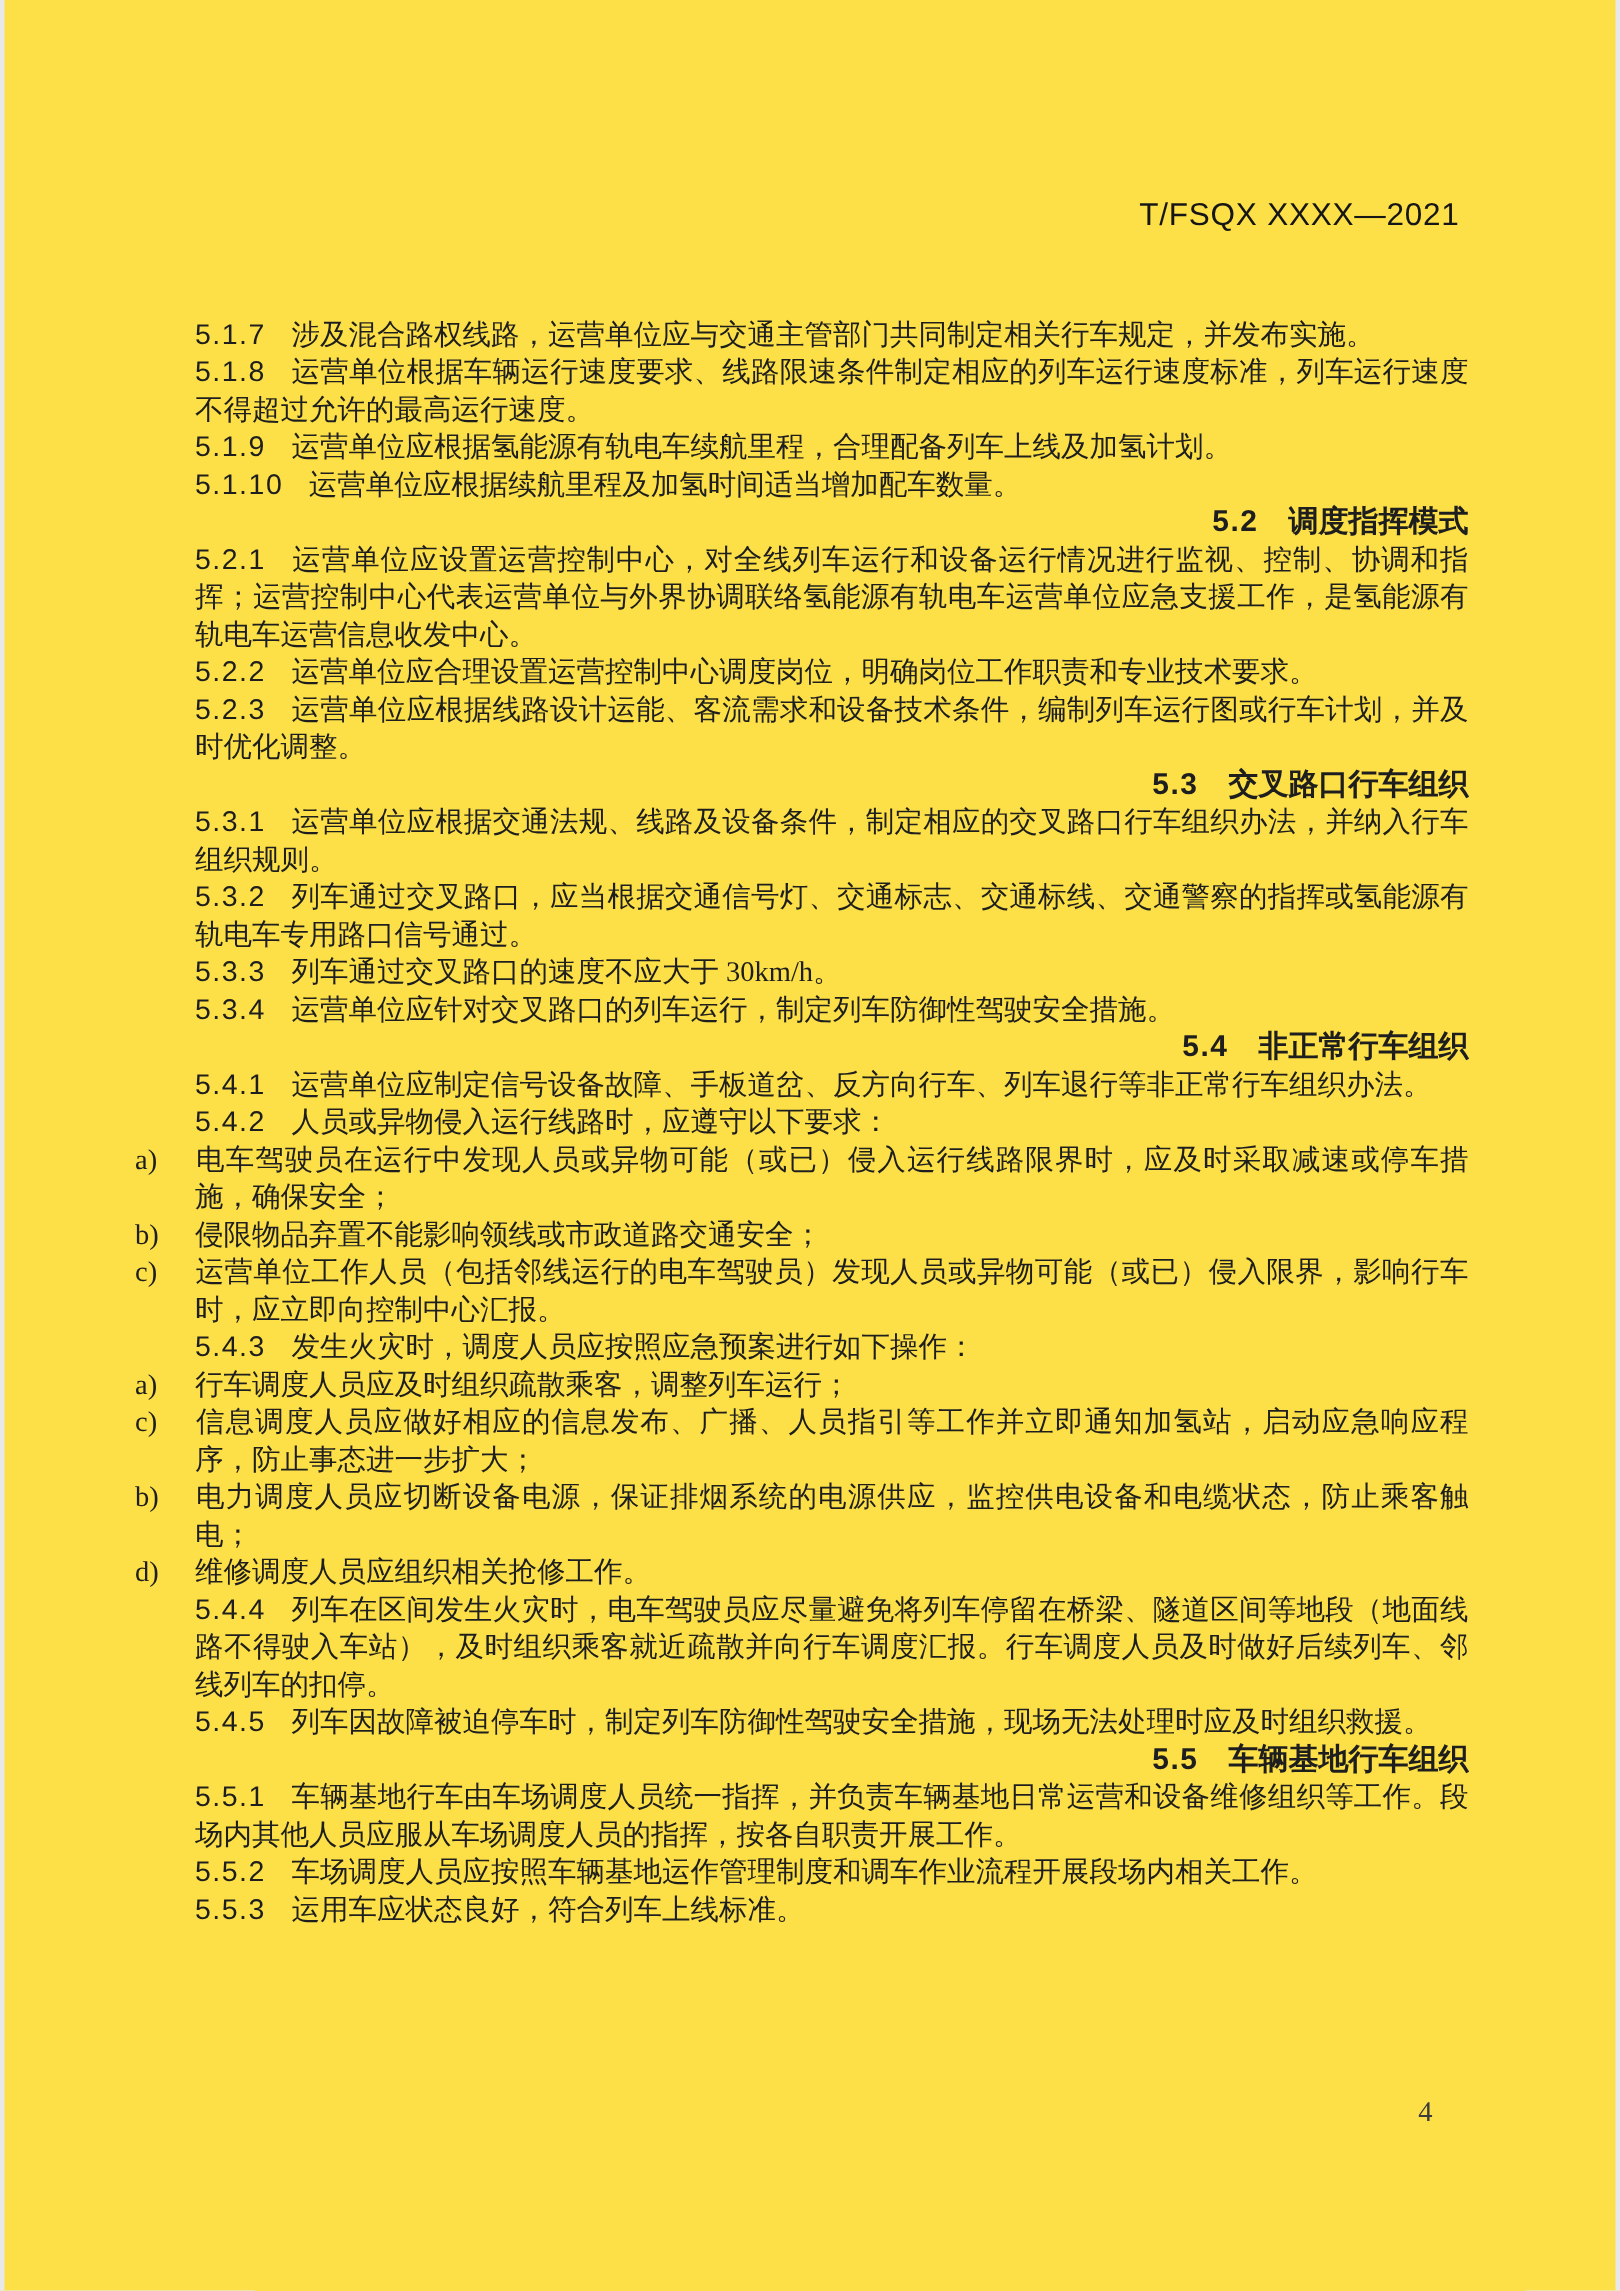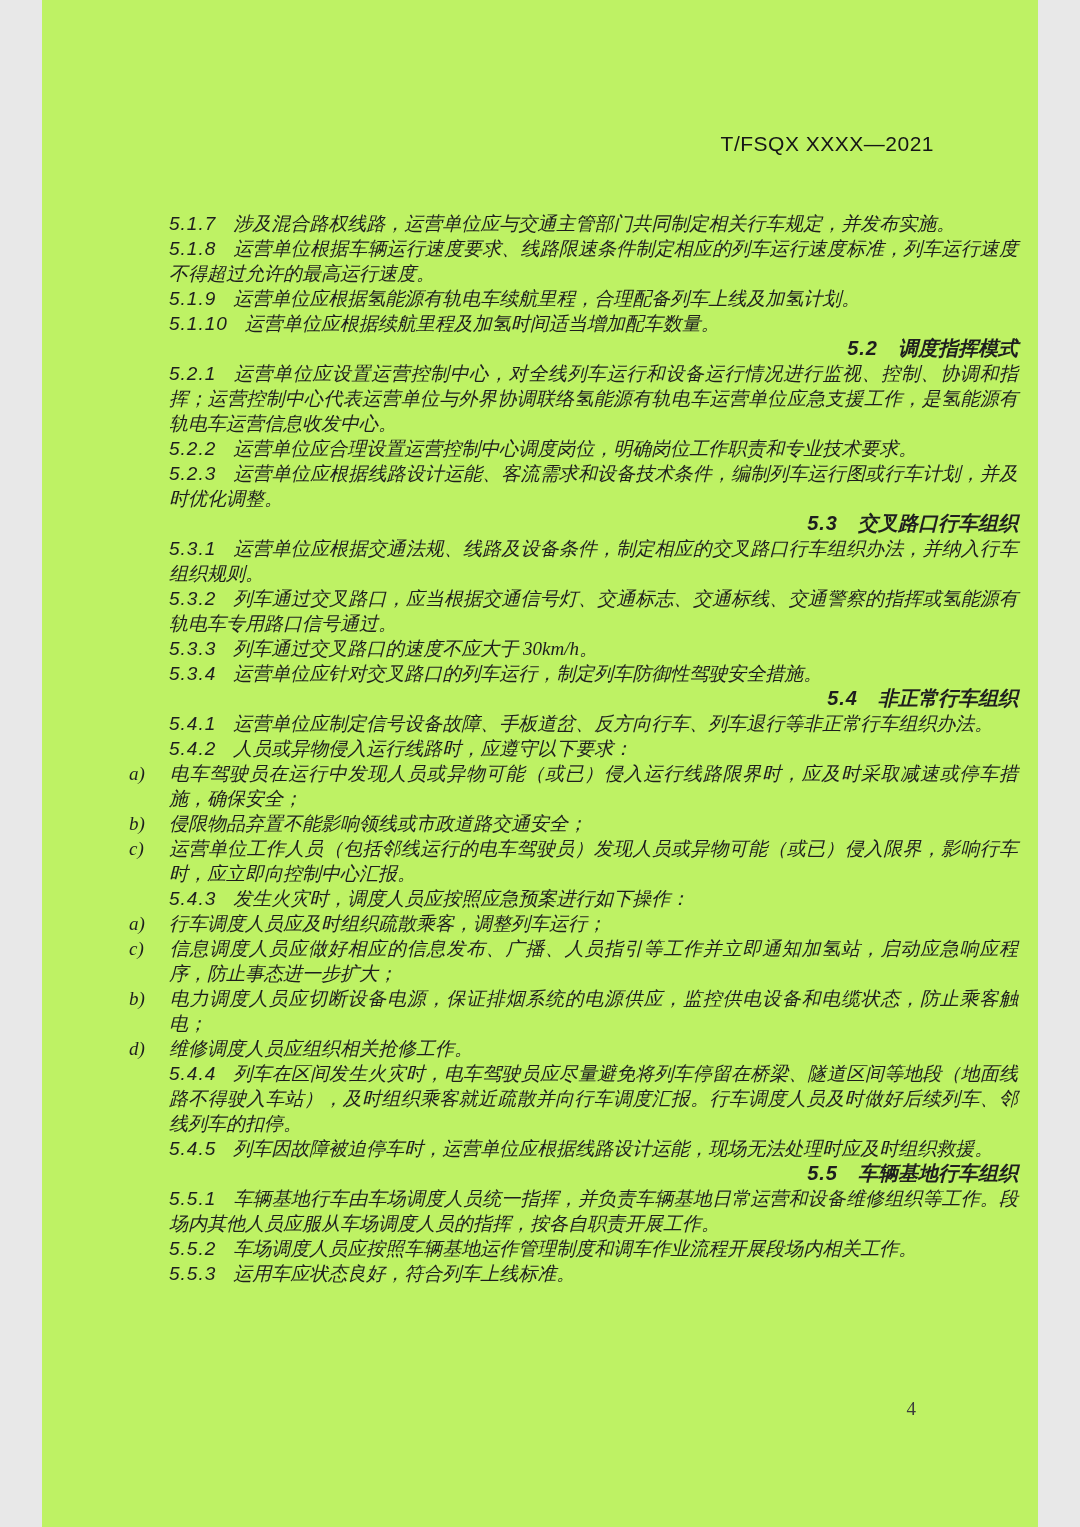--- a/index.html
+++ b/index.html
@@ -1,20 +1,20 @@
 <!DOCTYPE html>
 <html><head>
 <meta charset="utf-8">
 <style>
   html, body { margin: 0; padding: 0; background: #e8e8e8; }
   .page {
     position: relative;
-    width: 996px;
+    width: 1074px;
     height: 1527px;
-    background: #bef264;
+    background: #fde047;
     margin: 0 auto;
     overflow: hidden;
     font-family: "Liberation Serif", "DejaVu Serif", serif;
     color: #1e1e1e;
   }
   .doc-code {
     position: absolute;
     top: 132px;
     right: 104px;
     font-family: "Liberation Sans", "DejaVu Sans", sans-serif;
@@ -23,21 +23,20 @@
     color: #161616;
   }
   .content {
     position: absolute;
     top: 211px;
     left: 127px;
     width: 849px;
     font-size: 19px;
     line-height: 25px;
     text-align: justify;
-    font-style: italic;
   }
   .content p, .content h2 { margin: 0; padding: 0; }
   .clause { margin: 0; }
   .num {
     font-family: "Liberation Sans", "DejaVu Sans", sans-serif;
     letter-spacing: 1px;
     margin-right: 17px;
     white-space: nowrap;
   }
   .heading {
@@ -90,21 +89,21 @@
       <p class="clause"><span class="num">5.4.2</span><span class="txt">人员或异物侵入运行线路时，应遵守以下要求：</span></p>
       <p class="list"><span class="letter">a)</span><span class="txt">电车驾驶员在运行中发现人员或异物可能（或已）侵入运行线路限界时，应及时采取减速或停车措施，确保安全；</span></p>
       <p class="list"><span class="letter">b)</span><span class="txt">侵限物品弃置不能影响领线或市政道路交通安全；</span></p>
       <p class="list"><span class="letter">c)</span><span class="txt">运营单位工作人员（包括邻线运行的电车驾驶员）发现人员或异物可能（或已）侵入限界，影响行车时，应立即向控制中心汇报。</span></p>
       <p class="clause"><span class="num">5.4.3</span><span class="txt">发生火灾时，调度人员应按照应急预案进行如下操作：</span></p>
       <p class="list"><span class="letter">a)</span><span class="txt">行车调度人员应及时组织疏散乘客，调整列车运行；</span></p>
       <p class="list"><span class="letter">c)</span><span class="txt">信息调度人员应做好相应的信息发布、广播、人员指引等工作并立即通知加氢站，启动应急响应程序，防止事态进一步扩大；</span></p>
       <p class="list"><span class="letter">b)</span><span class="txt">电力调度人员应切断设备电源，保证排烟系统的电源供应，监控供电设备和电缆状态，防止乘客触电；</span></p>
       <p class="list"><span class="letter">d)</span><span class="txt">维修调度人员应组织相关抢修工作。</span></p>
       <p class="clause"><span class="num">5.4.4</span><span class="txt">列车在区间发生火灾时，电车驾驶员应尽量避免将列车停留在桥梁、隧道区间等地段（地面线路不得驶入车站），及时组织乘客就近疏散并向行车调度汇报。行车调度人员及时做好后续列车、邻线列车的扣停。</span></p>
-      <p class="clause"><span class="num">5.4.5</span><span class="txt">列车因故障被迫停车时，运营单位应根据线路设计运能，现场无法处理时应及时组织救援。</span></p>
+      <p class="clause"><span class="num">5.4.5</span><span class="txt">列车因故障被迫停车时，制定列车防御性驾驶安全措施，现场无法处理时应及时组织救援。</span></p>
       <h2 class="heading"><span class="num">5.5</span><span class="txt">车辆基地行车组织</span></h2>
       <p class="clause"><span class="num">5.5.1</span><span class="txt">车辆基地行车由车场调度人员统一指挥，并负责车辆基地日常运营和设备维修组织等工作。段场内其他人员应服从车场调度人员的指挥，按各自职责开展工作。</span></p>
       <p class="clause"><span class="num">5.5.2</span><span class="txt">车场调度人员应按照车辆基地运作管理制度和调车作业流程开展段场内相关工作。</span></p>
       <p class="clause"><span class="num">5.5.3</span><span class="txt">运用车应状态良好，符合列车上线标准。</span></p>
     </main>
 
   <div class="page-number">4</div>
 </div>
 
 </body></html>

